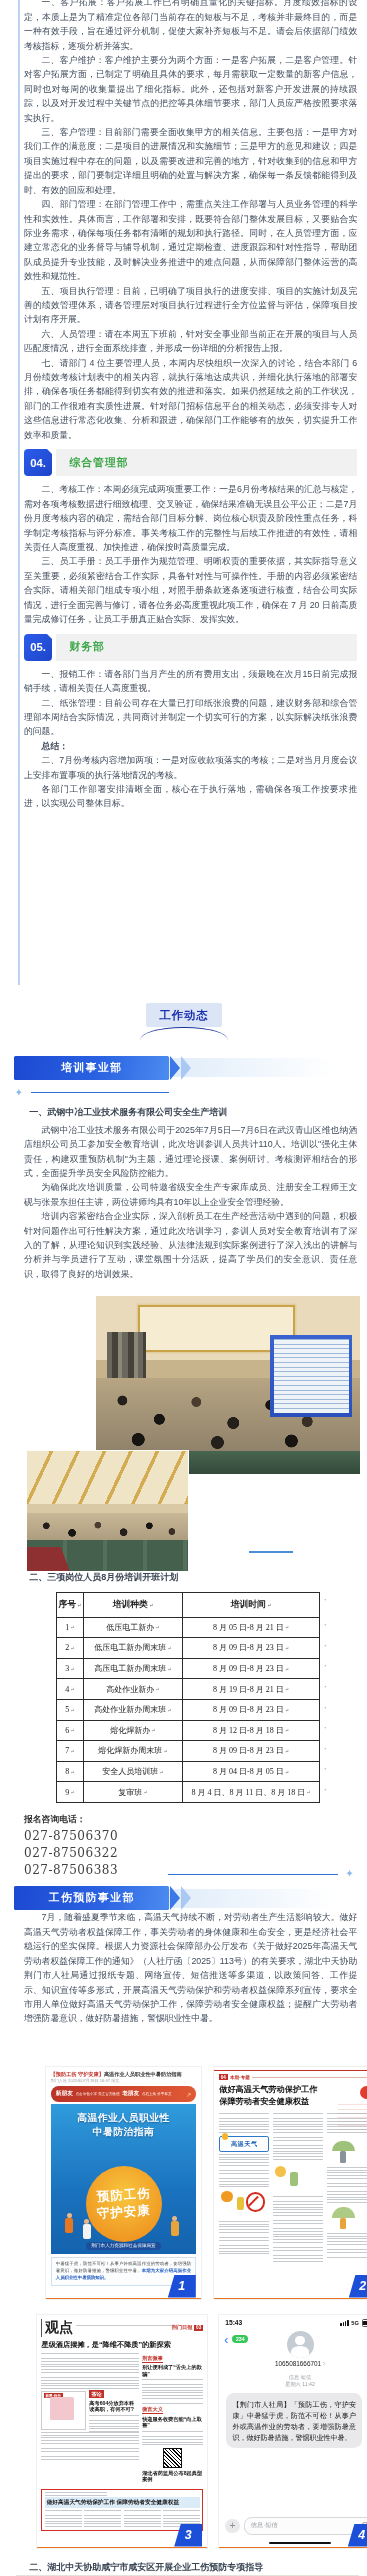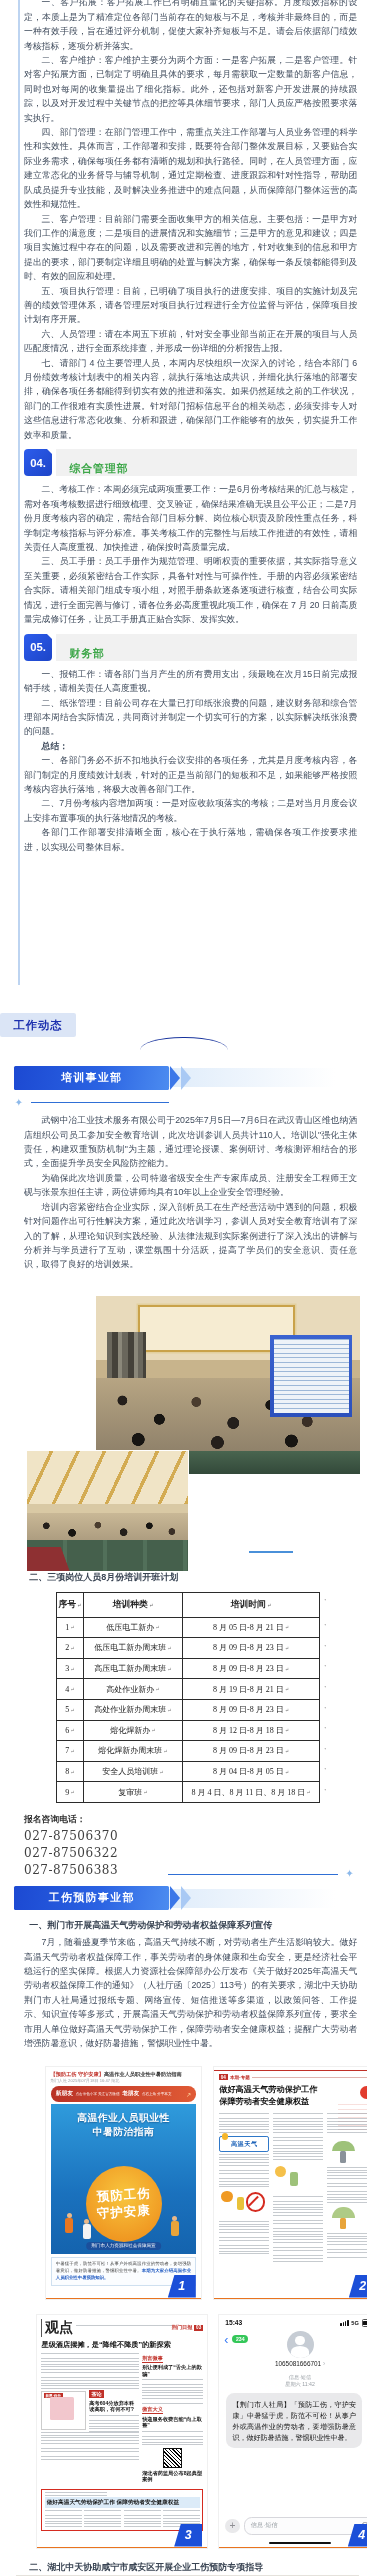--- a/index.html
+++ b/index.html
@@ -18,25 +18,25 @@
   .w1{top:0;padding:0 10.8px 0 24px;}
   .leftline{position:absolute;left:18px;top:0;width:2.1px;height:985px;background:#bdd4f1;}
   
   .dept{display:flex;margin:7.2px 0 6.2px;height:27px;}
   .dept-num{position:relative;width:28px;height:27px;border-radius:4.1px;
             background:linear-gradient(135deg,#2c5cec,#1d45c8);
             display:flex;align-items:center;justify-content:center;
             color:#fff;font-weight:800;font-size:11.3px;flex:0 0 auto;}
   .dept-num::after{content:'';position:absolute;top:0;right:0;
             border-top:5.7px solid #fff;border-left:5.7px solid transparent;}
-  .dept-bar{flex:1;margin-left:4.1px;background:#f1f1f1;display:flex;align-items:flex-end;
+  .dept-bar{flex:1;margin-left:4.1px;background:#f1f1f1;display:flex;align-items:center;
             padding-left:13.4px;}
   .dept-title{color:#3fa84b;font-weight:800;font-size:10.8px;letter-spacing:1px;}
   
-  .pill-wrap{margin-top:19px;}
+  .pill-wrap{text-align:center;margin-top:9px;}
   .pill{display:inline-block;background:#dbe5f6;color:#1b2fae;font-size:11.3px;
         font-weight:800;padding:4.6px 13.4px;border-radius:2.1px;letter-spacing:1px;}
   .arc{width:88px;height:12.4px;margin:-0.5px auto 0;border-top:1.5px solid #17339d;
        border-radius:50% 50% 0 0 / 100% 100% 0 0;}
   
   .banner-row{position:relative;height:24px;margin-top:15.5px;}
   .banner-tail{position:absolute;left:23px;right:6.2px;top:2.6px;height:18.5px;
         background:linear-gradient(90deg,#c7dcf5 0%,#e4effb 50%,rgba(255,255,255,0) 92%);}
   .banner-main{position:absolute;left:14.4px;top:0;width:155px;height:24px;border-radius:1.5px;
         background:linear-gradient(100deg,#1c49d2 0%,#2a62e2 55%,#4c8cf0 100%);
@@ -238,22 +238,22 @@
 
 <div class="page">
 
   <div class="wrap w1">
     <div class="leftline"></div>
 
     <div class="plist">
 
     <p class="para cuttable">一、客户拓展：客户拓展工作已有明确且量化的关键指标。月度绩效指标的设定，本质上是为了精准定位各部门当前存在的短板与不足，考核并非最终目的，而是一种有效手段，旨在通过评分机制，促使大家补齐短板与不足。请会后依据部门绩效考核指标，逐项分析并落实。</p>
         <p class="para cuttable">二、客户维护：客户维护主要分为两个方面：一是客户拓展，二是客户管理。针对客户拓展方面，已制定了明确且具体的要求，每月需获取一定数量的新客户信息，同时也对每周的收集量提出了细化指标。此外，还包括对新客户开发进展的持续跟踪，以及对开发过程中关键节点的把控等具体细节要求，部门人员应严格按照要求落实执行。</p>
+        <p class="para cuttable">三、客户管理：目前部门需要全面收集甲方的相关信息。主要包括：一是甲方对我们工作的满意度；二是项目的进展情况和实施细节；三是甲方的意见和建议；四是项目实施过程中存在的问题，以及需要改进和完善的地方，针对收集到的信息和甲方提出的要求，部门要制定详细且明确的处置与解决方案，确保每一条反馈都能得到及时、有效的回应和处理。</p>
         <p class="para cuttable">四、部门管理：在部门管理工作中，需重点关注工作部署与人员业务管理的科学性和实效性。具体而言，工作部署和安排，既要符合部门整体发展目标，又要贴合实际业务需求，确保每项任务都有清晰的规划和执行路径。同时，在人员管理方面，应建立常态化的业务督导与辅导机制，通过定期检查、进度跟踪和针对性指导，帮助团队成员提升专业技能，及时解决业务推进中的难点问题，从而保障部门整体运营的高效性和规范性。</p>
-        <p class="para cuttable">三、客户管理：目前部门需要全面收集甲方的相关信息。主要包括：一是甲方对我们工作的满意度；二是项目的进展情况和实施细节；三是甲方的意见和建议；四是项目实施过程中存在的问题，以及需要改进和完善的地方，针对收集到的信息和甲方提出的要求，部门要制定详细且明确的处置与解决方案，确保每一条反馈都能得到及时、有效的回应和处理。</p>
         <p class="para cuttable">五、项目执行管理：目前，已明确了项目执行的进度安排、项目的实施计划及完善的绩效管理体系，请各管理层对项目执行过程进行全方位监督与评估，保障项目按计划有序开展。</p>
         <p class="para cuttable">六、人员管理：请在本周五下班前，针对安全事业部当前正在开展的项目与人员匹配度情况，进行全面系统排查，并形成一份详细的分析报告上报。</p>
         <p class="para cuttable">七、请部门 4 位主要管理人员，本周内尽快组织一次深入的讨论，结合本部门 6 月份绩效考核计划表中的相关内容，就执行落地达成共识，并细化执行落地的部署安排，确保各项任务都能得到切实有效的推进和落实。如果仍然延续之前的工作状况，部门的工作很难有实质性进展。针对部门招标信息平台的相关动态，必须安排专人对这些信息进行常态化收集、分析和跟进，确保部门工作能够有的放矢，切实提升工作效率和质量。</p>
       </div>
 
     <div class="dept">
       <div class="dept-num">
           <span>04.</span>
         </div>
       <div class="dept-bar">
@@ -276,21 +276,20 @@
     </div>
     <div class="plist">
 
     <p class="para">一、报销工作：请各部门当月产生的所有费用支出，须最晚在次月15日前完成报销手续，请相关责任人高度重视。</p>
         <p class="para">二、纸张管理：目前公司存在大量已打印纸张浪费的问题，建议财务部和综合管理部本周结合实际情况，共同商讨并制定一个切实可行的方案，以实际解决纸张浪费的问题。</p>
       </div>
 
     <p class="para bold">总结：</p>
     <div class="plist">
 
-    <p class="para">一、各部门务必不折不扣地执行会议安排的各项任务，尤其是月度考核内容，各部门制定的月度绩效计划表，针对的正是当前部门的短板和不足，如果能够严格按照考核内容执行落地，将极大改善各部门工作。</p>
         <p class="para">二、7月份考核内容增加两项：一是对应收款项落实的考核；二是对当月月度会议上安排布置事项的执行落地情况的考核。</p>
         <p class="para">各部门工作部署安排清晰全面，核心在于执行落地，需确保各项工作按要求推进，以实现公司整体目标。</p>
       </div>
   </div>
 
   <div class="wrap" style="top:994px;">
     <div class="pill-wrap">
       <span class="pill">工作动态</span>
     </div>
     <div class="arc"></div>
@@ -303,20 +302,21 @@
       <div class="banner-chev"></div>
       <div class="banner-chev banner-chev2"></div>
     </div>
 
     <div class="div-a">
       <span class="diamond">✦</span>
       <span class="dline"></span>
     </div>
 
     <div class="inner">
+      <p class="sec-title">一、武钢中冶工业技术服务有限公司安全生产培训</p>
       <div class="plist">
 
       <p class="para">武钢中冶工业技术服务有限公司于2025年7月5日—7月6日在武汉青山区维也纳酒店组织公司员工参加安全教育培训，此次培训参训人员共计110人。培训以"强化主体责任，构建双重预防机制"为主题，通过理论授课、案例研讨、考核测评相结合的形式，全面提升学员安全风险防控能力。</p>
           <p class="para">为确保此次培训质量，公司特邀省级安全生产专家库成员、注册安全工程师王文砚与张景东担任主讲，两位讲师均具有10年以上企业安全管理经验。</p>
           <p class="para">培训内容紧密结合企业实际，深入剖析员工在生产经营活动中遇到的问题，积极针对问题作出可行性解决方案，通过此次培训学习，参训人员对安全教育培训有了深入的了解，从理论知识到实践经验、从法律法规到实际案例进行了深入浅出的讲解与分析并与学员进行了互动，课堂氛围十分活跃，提高了学员们的安全意识、责任意识，取得了良好的培训效果。</p>
         </div>
     </div>
   </div>
 
   <div class="wrap" style="top:1296px;height:275px;">
@@ -523,21 +523,20 @@
     </div>
     <div class="banner-row" style="margin-top:7.2px;">
       <div class="banner-tail"></div>
       <div class="banner-main">
           <span>工伤预防事业部</span>
         </div>
       <div class="banner-chev"></div>
       <div class="banner-chev banner-chev2"></div>
     </div>
     <div class="inner">
-      <p class="sec-title">一、荆门市开展高温天气劳动保护和劳动者权益保障系列宣传</p>
       <p class="para">7月，随着盛夏季节来临，高温天气持续不断，对劳动者生产生活影响较大。做好高温天气劳动者权益保障工作，事关劳动者的身体健康和生命安全，更是经济社会平稳运行的坚实保障。根据人力资源社会保障部办公厅发布《关于做好2025年高温天气劳动者权益保障工作的通知》（人社厅函〔2025〕113号）的有关要求，湖北中天协助荆门市人社局通过报纸专题、网络宣传、短信推送等多渠道，以政策问答、工作提示、知识宣传等多形式，开展高温天气劳动保护和劳动者权益保障系列宣传，要求全市用人单位做好高温天气劳动保护工作，保障劳动者安全健康权益；提醒广大劳动者增强防暑意识，做好防暑措施，警惕职业性中暑。</p>
     </div>
   </div>
 
   <div class="wrap" style="top:2066px;height:242px;">
 
     <div class="fig" style="left:23px;top:0;width:155px;height:232px;">
       <div class="f1-head">
         <span class="red">【预防工伤 守护安康】</span><span class="dark">高温作业人员职业性中暑防治指南</span>
       </div>

